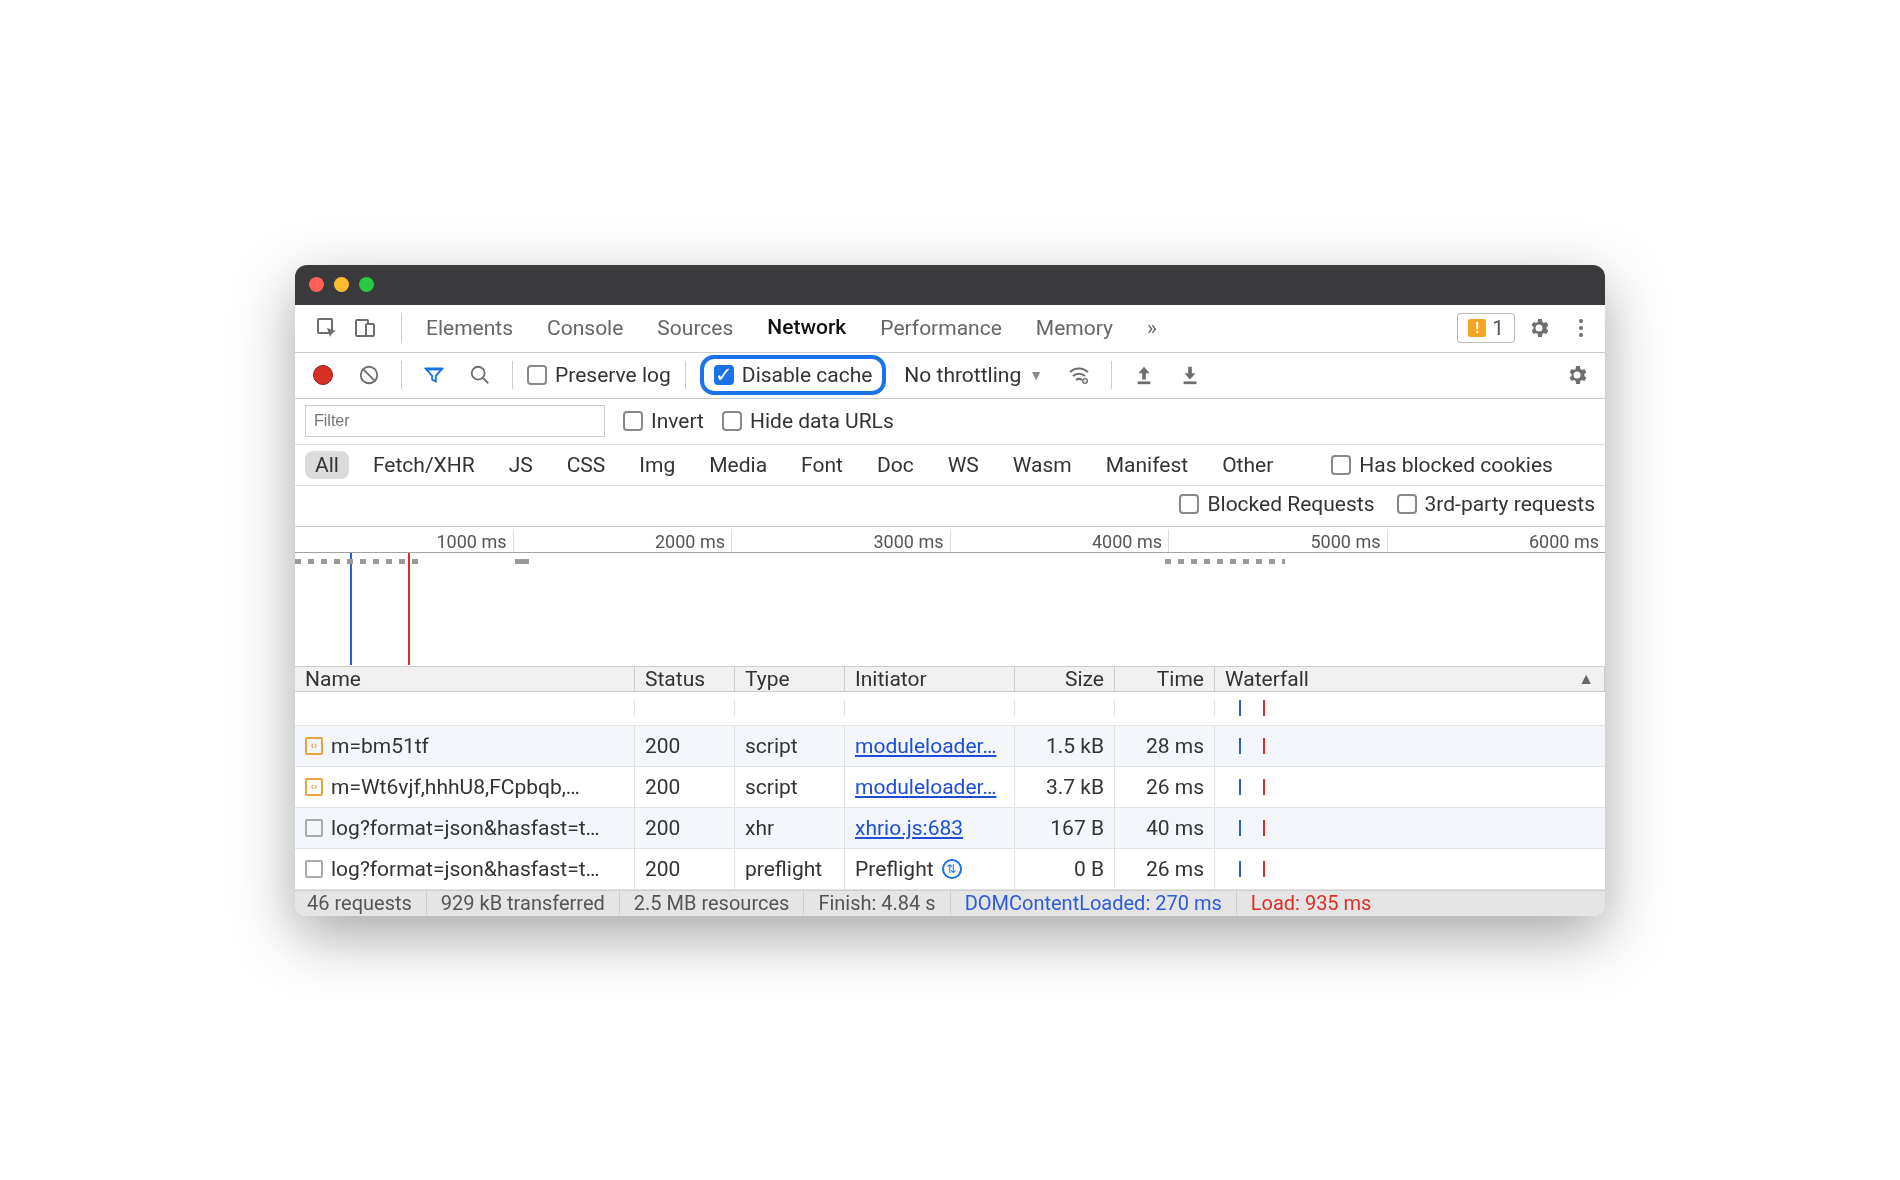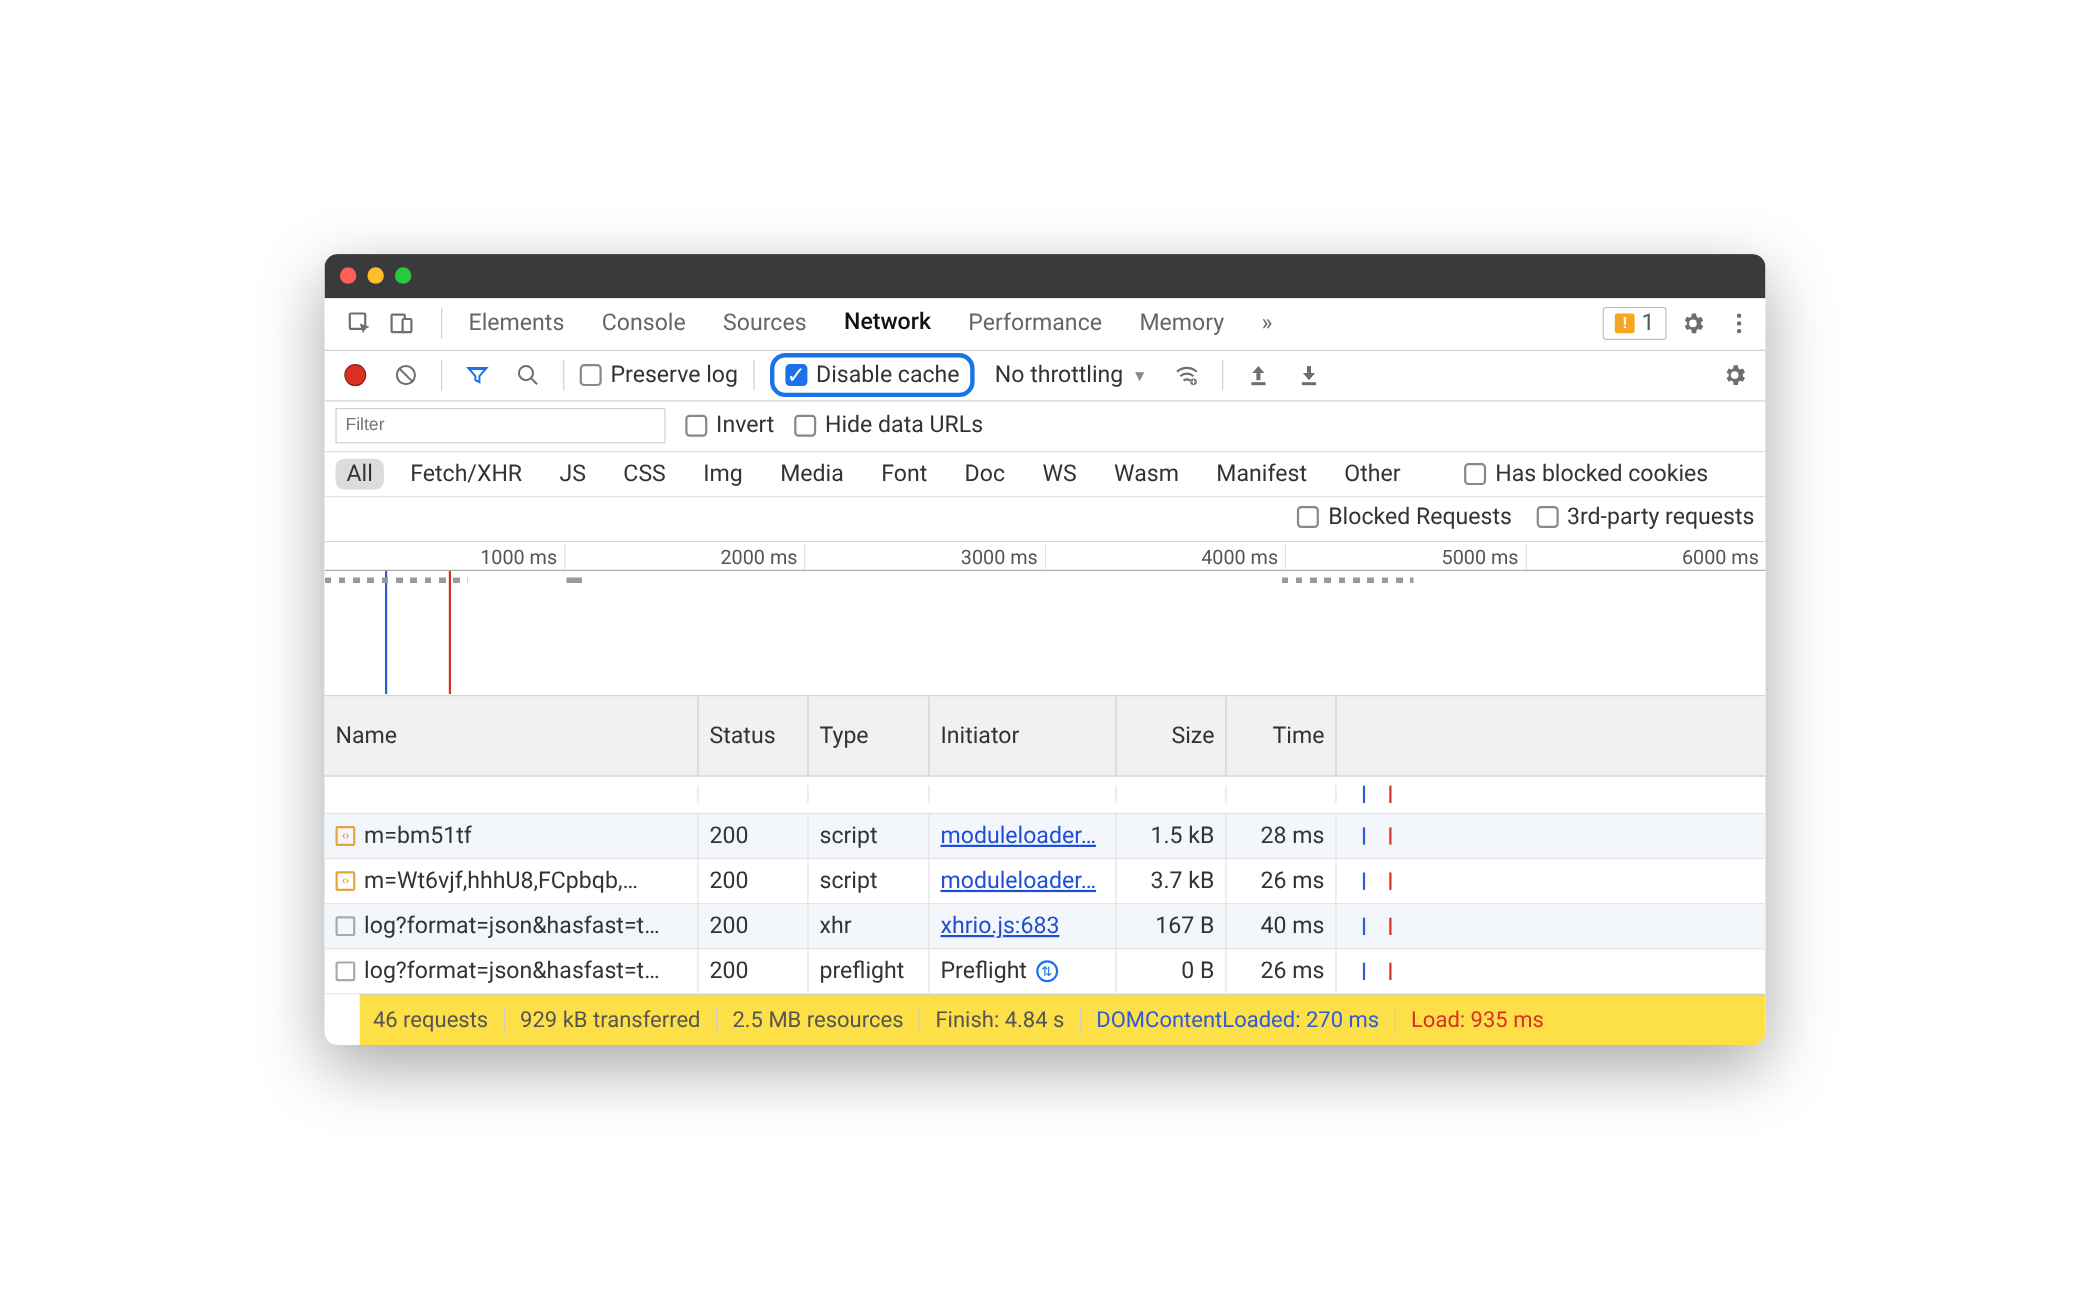--- a/index.html
+++ b/index.html
@@ -86,37 +86,37 @@
 .vline { position:absolute; top:0; bottom:0; width:2px;}
 .vline.blue { background:#2e5bd9; }
 .vline.red { background:#d93025; }
 .dashbar { position:absolute; height:5px; background:#999;}
 .dashbar.dotted { background: repeating-linear-gradient(90deg,#999 0 6px, transparent 6px 13px);}
 .table-head, .table-row {
   display:grid;
   grid-template-columns: 340px 100px 110px 170px 100px 100px 1fr;
 }
 .table-head { border-bottom:1px solid #ccc; background:#f1f1f1; }
-.th { padding: 24px 10px; border-right:1px solid #ccc; color:#333; display:flex; align-items:center;}
+.th { padding: 0 10px; border-right:1px solid #ccc; color:#333; display:flex; align-items:center;}
 .th.right { justify-content:flex-end;}
 .th.waterfall { justify-content:space-between;}
 .table-body .table-row { border-bottom:1px solid #e3e3e3; align-items:center;}
 .table-body .table-row.alt { background:#f3f6fb;}
 .cell { padding: 8px 10px; border-right:1px solid #e0e0e0; white-space:nowrap; overflow:hidden; text-overflow:ellipsis; display:flex; align-items:center; gap:8px;}
 .cell.rt { justify-content:flex-end;}
 .file-icon { width:18px; height:18px; border:2px solid #e8a33d; border-radius:2px; display:flex; align-items:center; justify-content:center; color:#e8a33d; font-size:11px; font-weight:700; flex-shrink:0;}
 .file-icon.gray { border-color:#aaa; color:#aaa;}
 .underl { text-decoration: underline; color:#1d4ed8;}
 .preflight-ico { width:20px; height:20px; border-radius:50%; border:2px solid #1a73e8; display:inline-flex; align-items:center; justify-content:center; color:#1a73e8; font-size:12px; flex-shrink:0;}
 .waterfall-cell { position:relative; border-right:none;}
 .wf-vline { position:absolute; top:0; bottom:0; width:2px; }
 .wf-vline.blue{background:#2e5bd9;} .wf-vline.red{background:#d93025;}
 .footer {
-  display:flex; align-items:center; height:46px; padding: 0 12px; gap: 14px; border-top:1px solid #ccc; background:#fde047;
-  font-size: 20px; color:#555;margin-left:32px;
+  display:flex; align-items:center; height:26px; padding: 0 12px; gap: 14px; border-top:1px solid #ccc; background:#e5e5e5;
+  font-size: 20px; color:#555;
 }
 .footer .sep{ width:1px; height:24px; background:#ccc;}
 .footer .dcl{color:#2e5bd9;} .footer .load{color:#d93025;}
 .sort-tri { color:#666; font-size:16px;}
 svg { display:block; }
 </style>
 </head>
 <body>
 
 <div class="window">
@@ -300,20 +300,24 @@
     </div>
   </div>
 
   <div class="table-head">
     <div class="th">Name</div>
     <div class="th">Status</div>
     <div class="th">Type</div>
     <div class="th">Initiator</div>
     <div class="th right">Size</div>
     <div class="th right">Time</div>
+    <div class="th waterfall">
+        <span>Waterfall</span>
+        <span class="sort-tri">▲</span>
+      </div>
   </div>
 
   <div class="table-body">
     <div class="table-row" style="height:34px">
       <div class="cell"></div>
         <div class="cell"></div>
         <div class="cell"></div>
         <div class="cell"></div>
         <div class="cell rt"></div>
         <div class="cell rt"></div>

